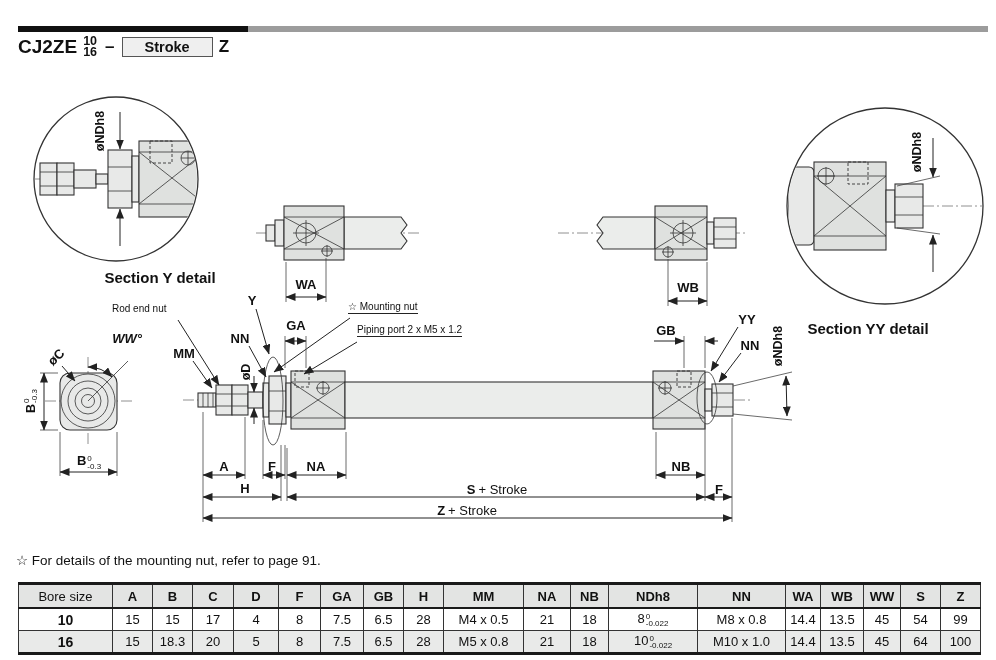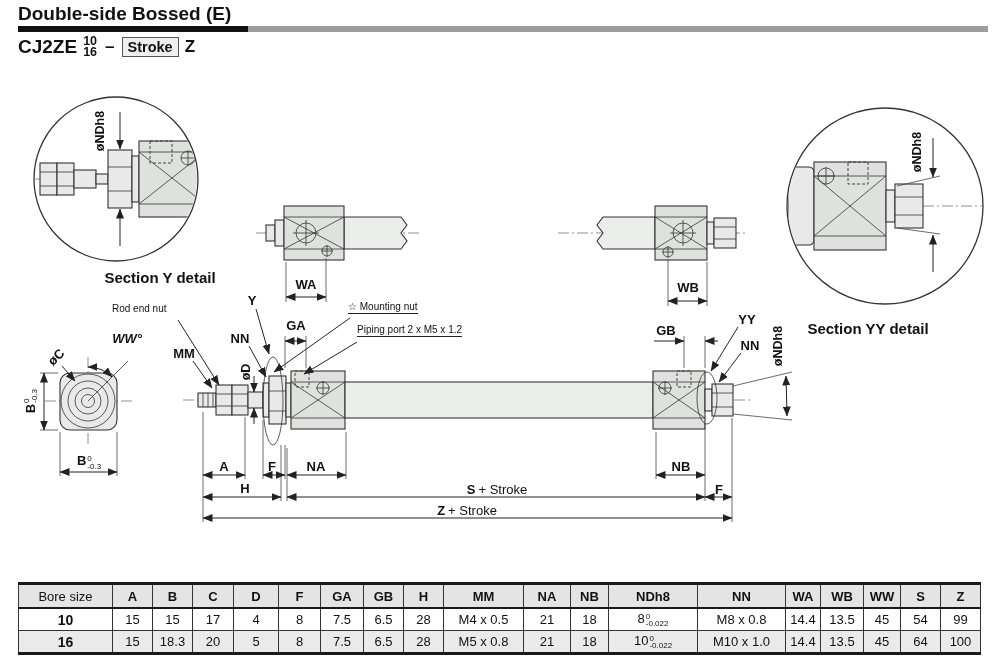--- a/index.html
+++ b/index.html
@@ -19,21 +19,21 @@
   .ext{stroke:#444;stroke-width:0.8;fill:none;}
 
   
   .title{position:absolute;left:18px;top:3px;font-size:19px;font-weight:bold;z-index:3;}
   .bar-black{position:absolute;left:18px;top:26px;width:230px;height:6px;background:#111;z-index:3;}
   .bar-gray{position:absolute;left:248px;top:26px;width:740px;height:6px;background:#9c9c9c;z-index:3;}
   .model{position:absolute;left:18px;top:36px;display:flex;align-items:center;z-index:3;}
   .model .pfx{font-size:19px;font-weight:bold;}
   .model .frac{display:flex;flex-direction:column;margin:0 5px 0 6px;font-size:12.5px;font-weight:bold;line-height:11px;text-align:center;}
   .model .dash{font-size:17px;font-weight:bold;margin:0 3px;}
-  .model .sbox{border:1.5px solid #555;background:#efefef;font-size:14.5px;font-weight:bold;padding:1px 5px;margin:0 4px;}
+  .model .sbox{border:1.5px solid #555;background:#efefef;font-size:14.5px;font-weight:bold;padding:1px 22px;margin:0 4px;}
   .model .sfx{font-size:17px;font-weight:bold;margin-left:2px;}
 
   
   .lab{position:absolute;z-index:2;transform:translate(-50%,-50%);font-size:13px;font-weight:bold;white-space:nowrap;}
   .vlab{position:absolute;z-index:2;transform:translate(-50%,-50%) rotate(-90deg);font-size:12.5px;font-weight:bold;white-space:nowrap;display:flex;align-items:center;}
   .dlab{position:absolute;z-index:2;transform:translate(-50%,-50%) rotate(-45deg);font-size:13px;font-weight:bold;white-space:nowrap;}
   .llab{position:absolute;z-index:2;font-size:10px;font-weight:normal;white-space:nowrap;}
   .ulab{border-bottom:1.2px solid #222;padding-bottom:1px;}
   .cap{font-size:15px;}
   .reg{font-weight:normal;margin-left:3px;}
@@ -275,21 +275,20 @@
       <line class="dim" x1="263" y1="475" x2="285" y2="475" marker-start="url(#ar)" marker-end="url(#ar)"></line>
       <line class="dim" x1="287" y1="475" x2="346" y2="475" marker-start="url(#ar)" marker-end="url(#ar)"></line>
       <line class="dim" x1="656" y1="475" x2="705" y2="475" marker-start="url(#ar)" marker-end="url(#ar)"></line>
       <line class="dim" x1="203" y1="497" x2="281" y2="497" marker-start="url(#ar)" marker-end="url(#ar)"></line>
       <line class="dim" x1="287" y1="497" x2="705" y2="497" marker-start="url(#ar)" marker-end="url(#ar)"></line>
       <line class="dim" x1="705" y1="497" x2="732" y2="497" marker-start="url(#ar)" marker-end="url(#ar)"></line>
       <line class="dim" x1="203" y1="518" x2="732" y2="518" marker-start="url(#ar)" marker-end="url(#ar)"></line>
     </g>
   </svg>
 
-  <div class="title">Double-side Bossed (E)</div>
   <div class="bar-black"></div>
   <div class="bar-gray"></div>
   <div class="model">
     <span class="pfx">CJ2ZE</span>
     <span class="frac">
       <span>10</span>
       <span>16</span>
     </span>
     <span class="dash">–</span>
     <span class="sbox">Stroke</span>
@@ -339,20 +338,21 @@
   <div class="lab" style="left:681px;top:466px;">NB</div>
   <div class="lab" style="left:245px;top:488px;">H</div>
   <div class="lab" style="left:497px;top:489px;">
     <span>S</span><span class="reg">+ Stroke</span>
   </div>
   <div class="lab" style="left:719px;top:489px;">F</div>
   <div class="lab" style="left:467px;top:510px;">
     <span>Z</span><span class="reg">+ Stroke</span>
   </div>
 
+  <div class="footnote">☆ For details of the mounting nut, refer to page 91.</div>
   <div class="units">[mm]</div>
 
   <table class="dims">
     <colgroup>
       <col style="width:94px">
         <col style="width:40px">
         <col style="width:40px">
         <col style="width:41px">
       <col style="width:45px">
         <col style="width:42px">

